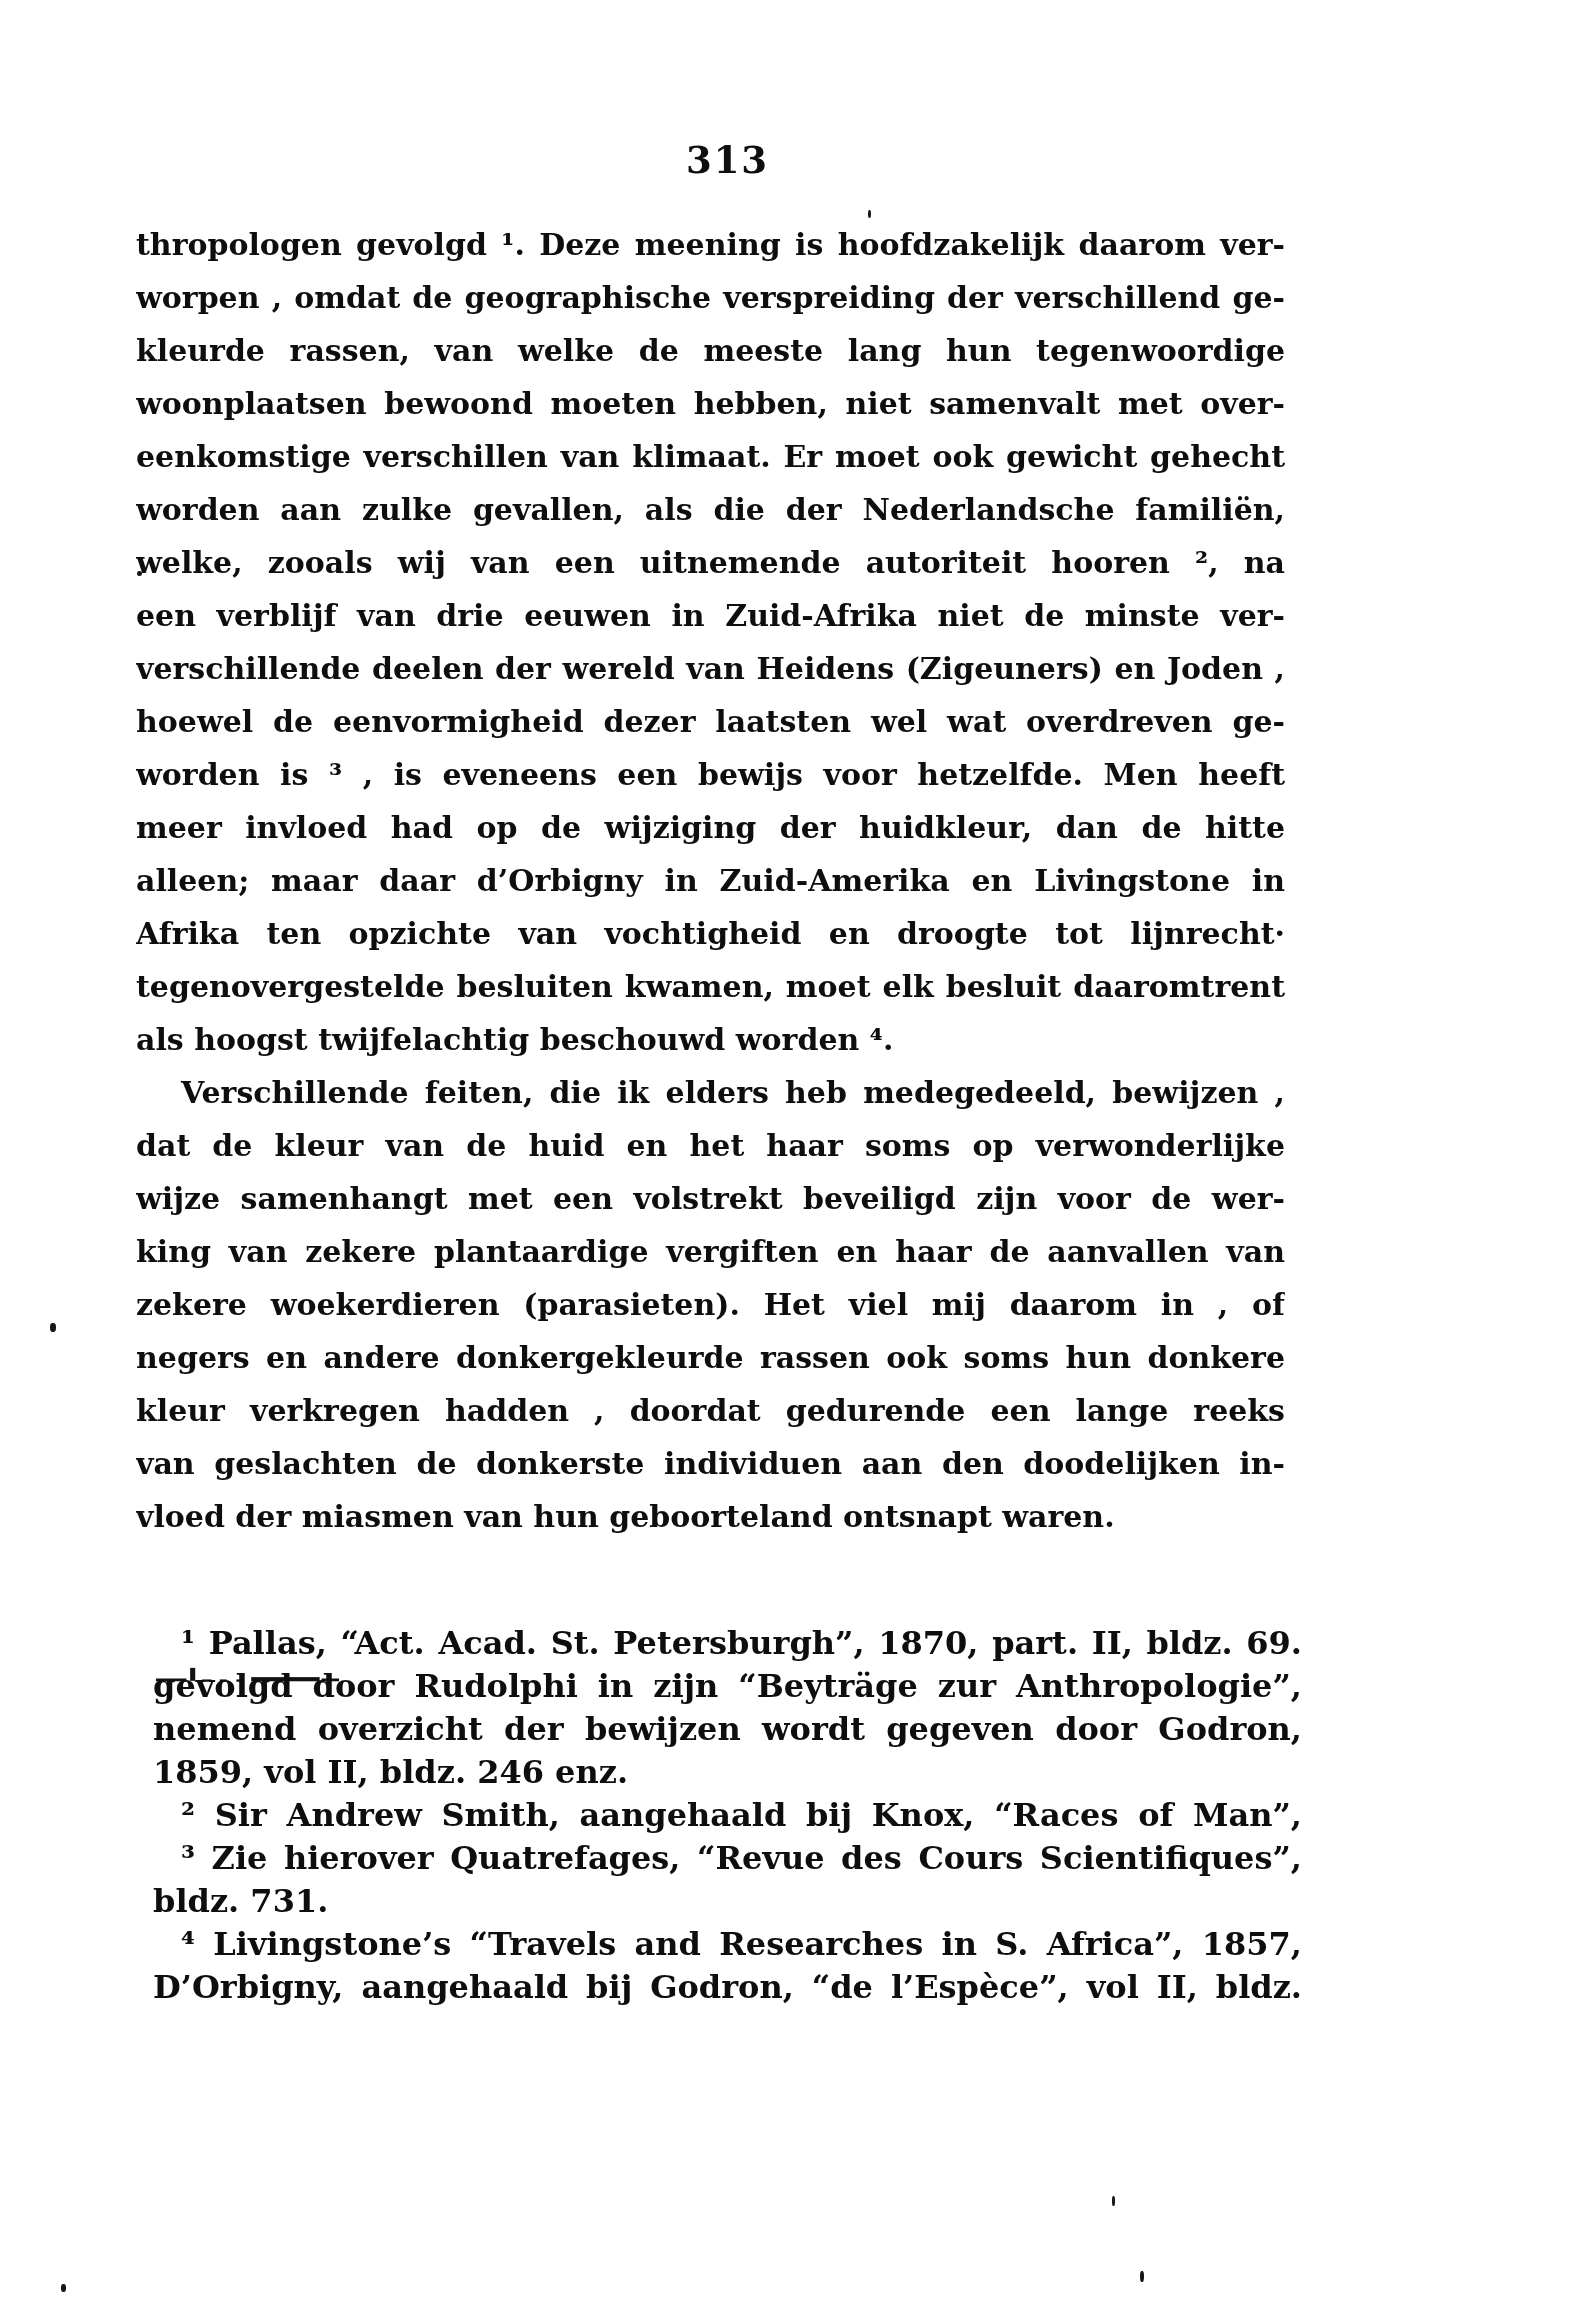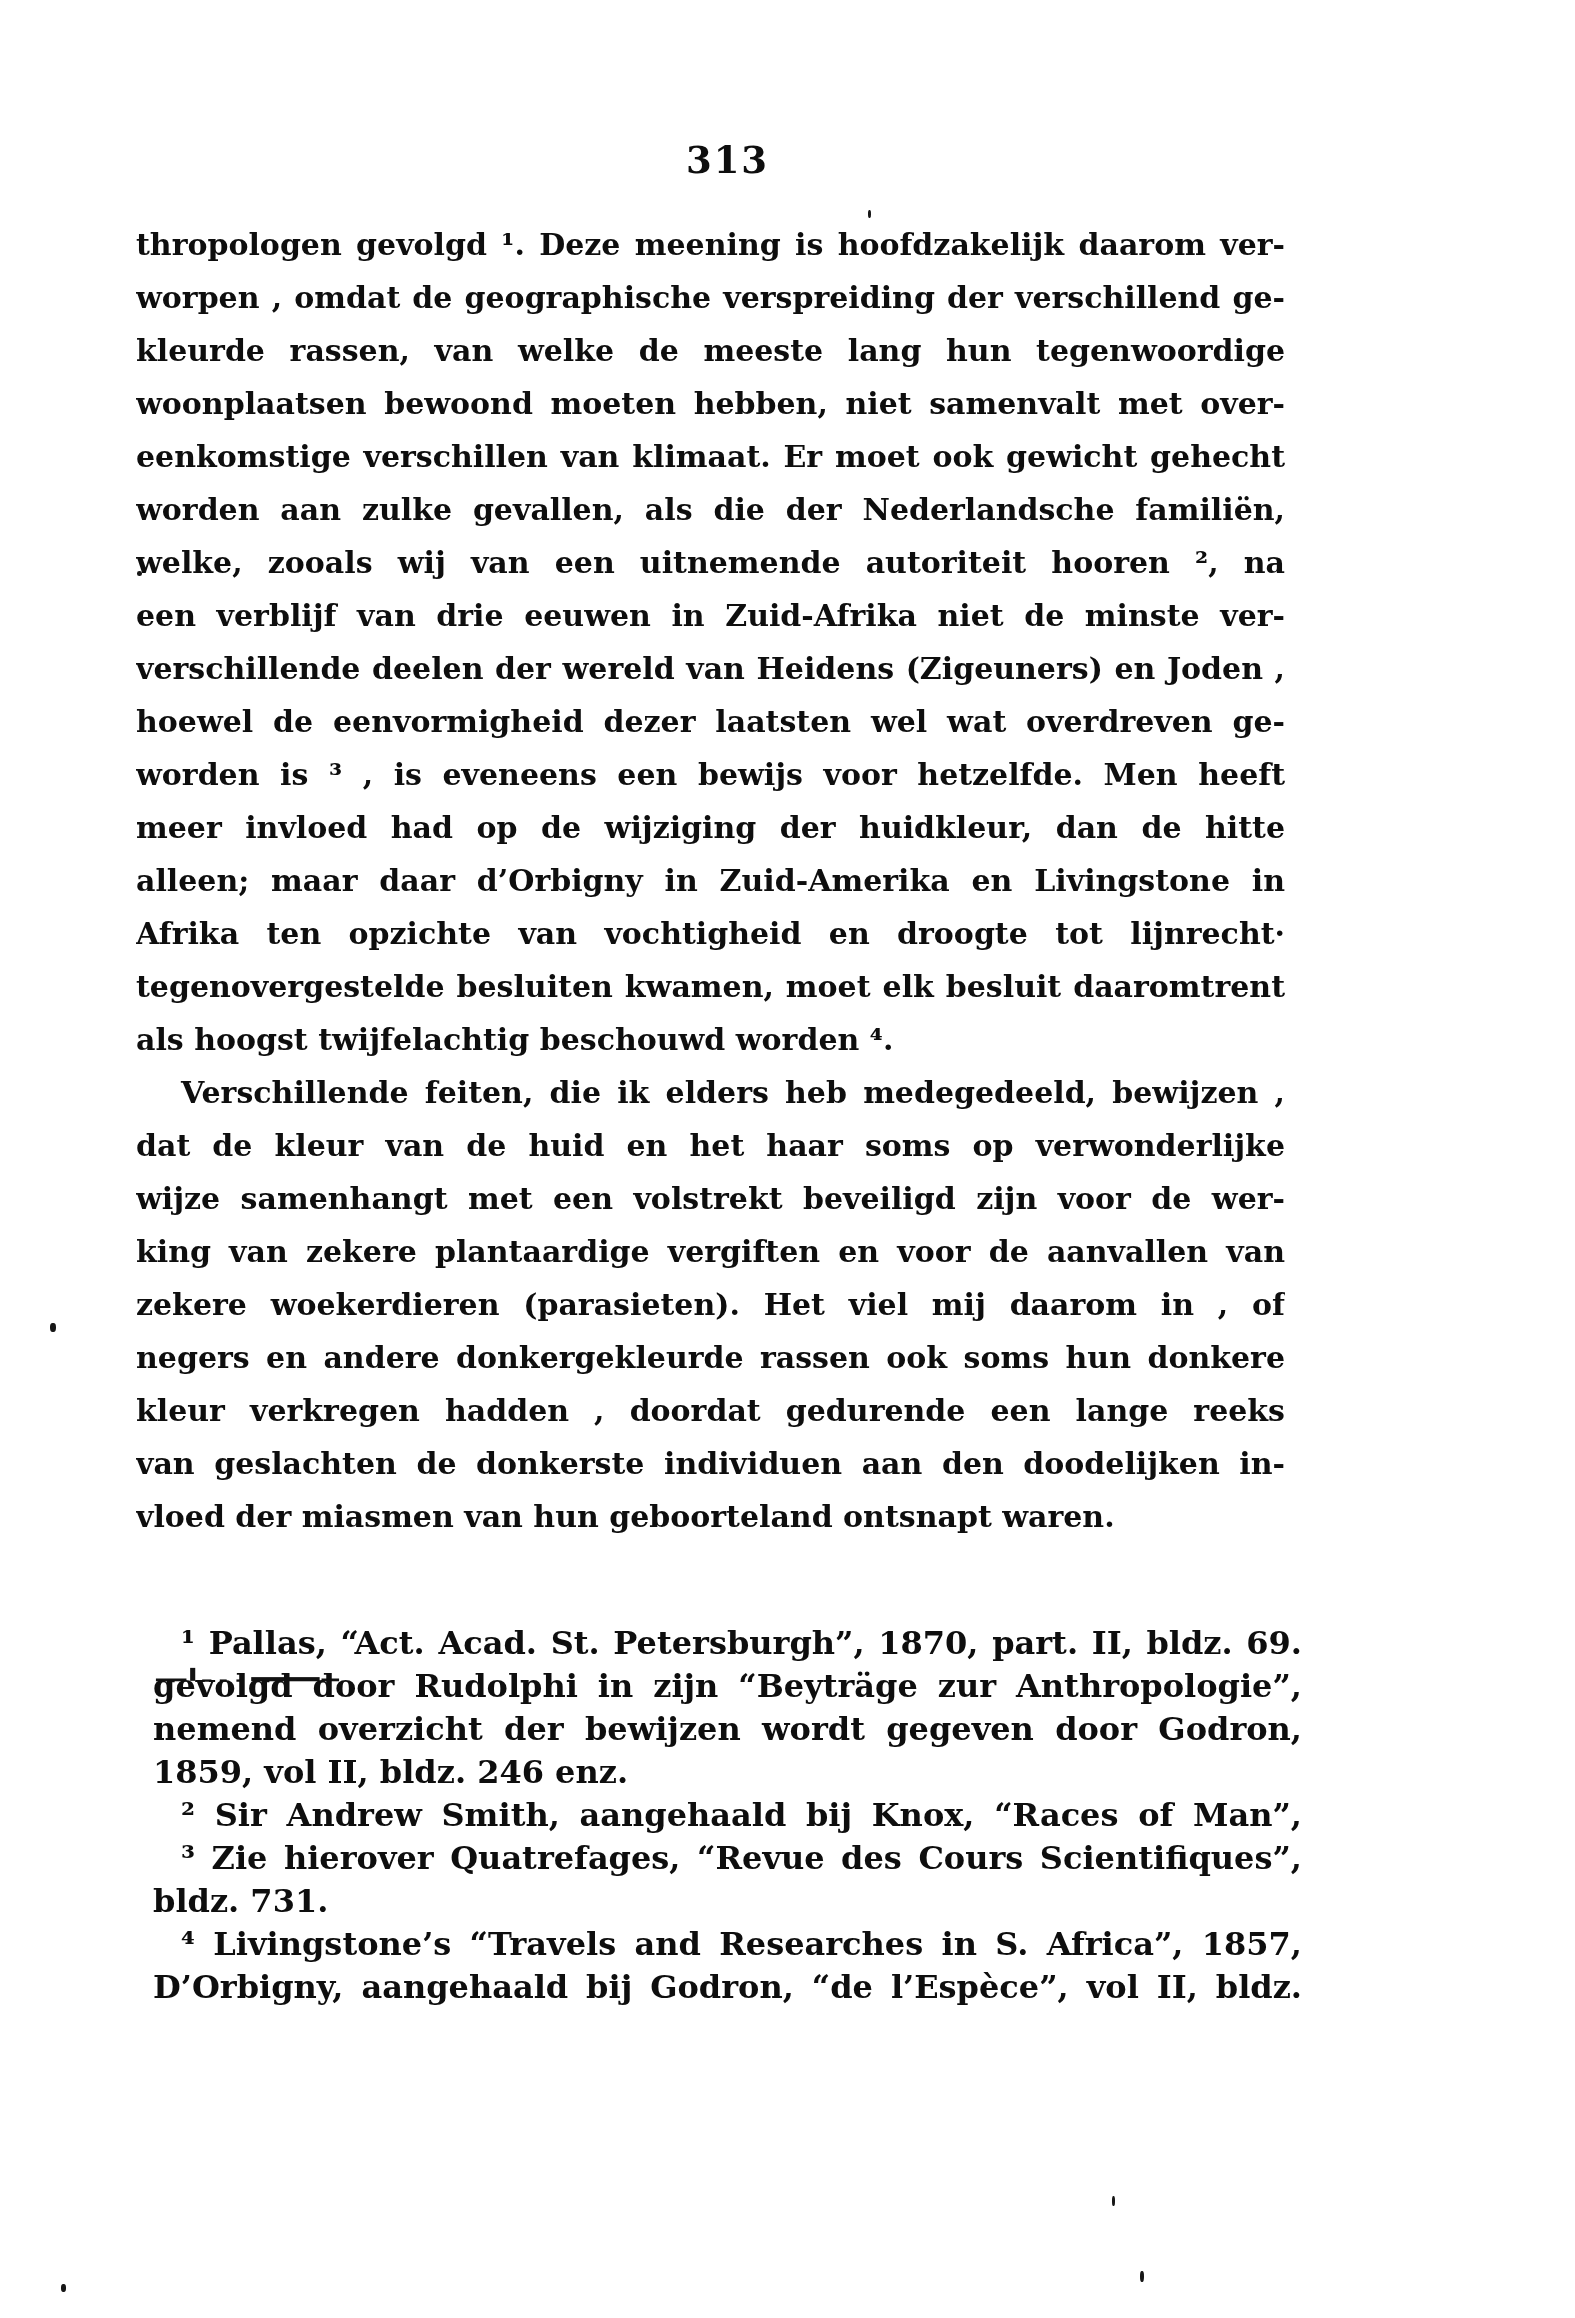--- a/index.html
+++ b/index.html
@@ -84,21 +84,21 @@
     <div class="tline">hoewel de eenvormigheid dezer laatsten wel wat overdreven ge-</div>
     <div class="tline">worden is ³ , is eveneens een bewijs voor hetzelfde. Men heeft</div>
     <div class="tline">meer invloed had op de wijziging der huidkleur, dan de hitte</div>
     <div class="tline">alleen; maar daar d’Orbigny in Zuid-Amerika en Livingstone in</div>
     <div class="tline">Afrika ten opzichte van vochtigheid en droogte tot lijnrecht·</div>
     <div class="tline">tegenovergestelde besluiten kwamen, moet elk besluit daaromtrent</div>
     <div class="tline end">als hoogst twijfelachtig beschouwd worden ⁴.</div>
     <div class="tline indent">Verschillende feiten, die ik elders heb medegedeeld, bewijzen ,</div>
     <div class="tline">dat de kleur van de huid en het haar soms op verwonderlijke</div>
     <div class="tline">wijze samenhangt met een volstrekt beveiligd zijn voor de wer-</div>
-    <div class="tline">king van zekere plantaardige vergiften en voor de aanvallen van</div>
+    <div class="tline">king van zekere plantaardige vergiften en haar de aanvallen van</div>
     <div class="tline">zekere woekerdieren (parasieten). Het viel mij daarom in , of</div>
     <div class="tline">negers en andere donkergekleurde rassen ook soms hun donkere</div>
     <div class="tline">kleur verkregen hadden , doordat gedurende een lange reeks</div>
     <div class="tline">van geslachten de donkerste individuen aan den doodelijken in-</div>
     <div class="tline end">vloed der miasmen van hun geboorteland ontsnapt waren.</div>
   </div>
 
   <svg class="sep" width="185" height="20.4" viewBox="0 0 400 44">
     <rect x="76" y="4" width="11" height="28"></rect>
     <rect x="2" y="27" width="66" height="6"></rect>

